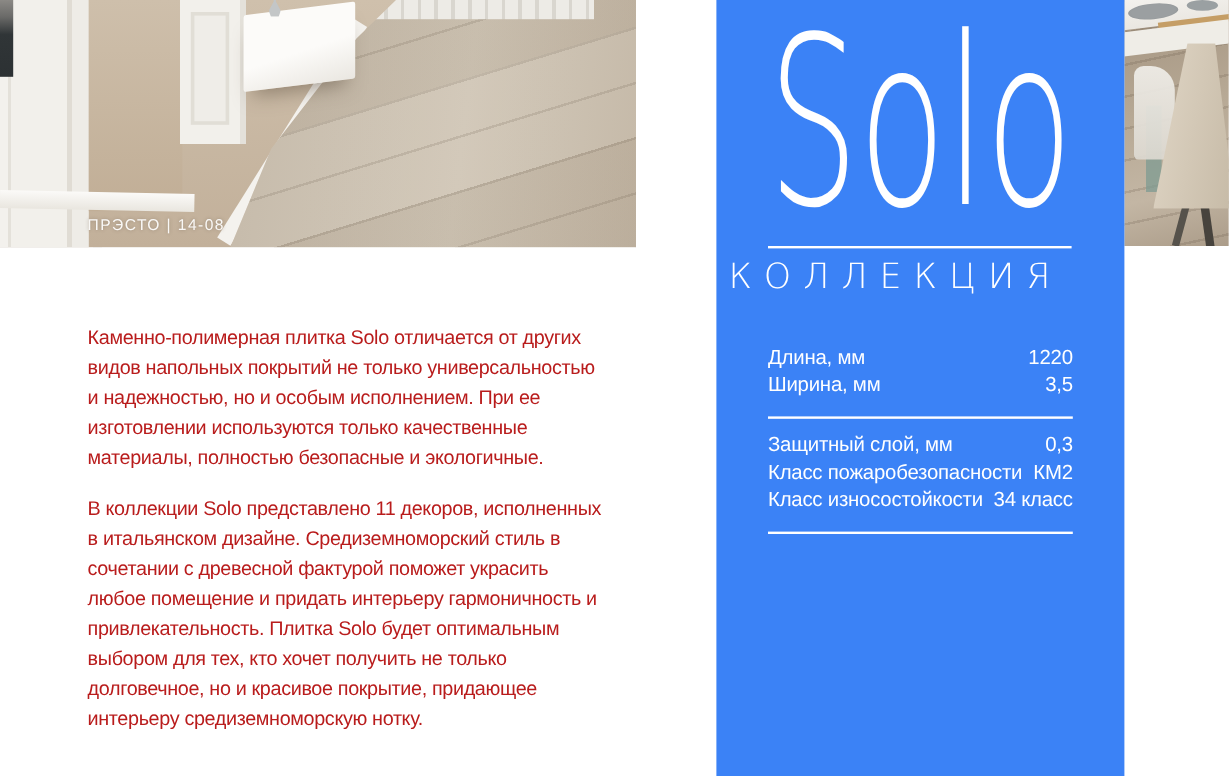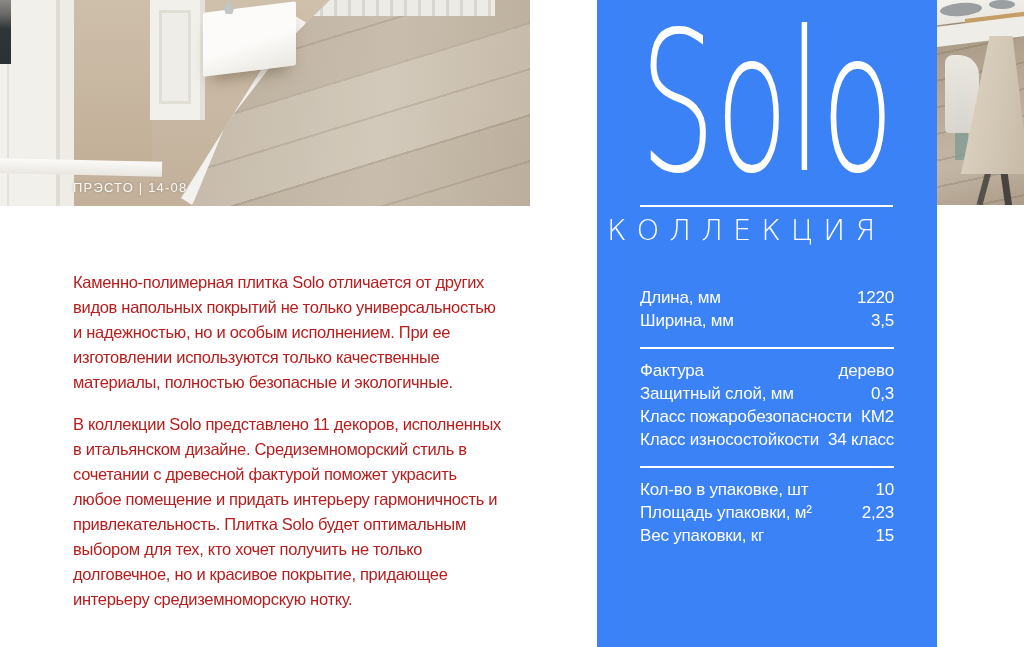--- a/index.html
+++ b/index.html
@@ -157,52 +157,34 @@
       <div class="spec-row">
         <span class="spec-label">Ширина, мм</span>
         <span class="spec-value">3,5</span>
       </div>
     </div>
 
     <div class="spec-divider"></div>
 
     <div class="spec-group">
       <div class="spec-row">
-        <span class="spec-label">Фактура</span>
-        <span class="spec-value">дерево</span>
-      </div>
-      <div class="spec-row">
         <span class="spec-label">Защитный слой, мм</span>
         <span class="spec-value">0,3</span>
       </div>
       <div class="spec-row">
         <span class="spec-label">Класс пожаробезопасности</span>
         <span class="spec-value">КМ2</span>
       </div>
       <div class="spec-row">
         <span class="spec-label">Класс износостойкости</span>
         <span class="spec-value">34 класс</span>
       </div>
     </div>
 
     <div class="spec-divider"></div>
 
-    <div class="spec-group">
-      <div class="spec-row">
-        <span class="spec-label">Кол-во в упаковке, шт</span>
-        <span class="spec-value">10</span>
-      </div>
-      <div class="spec-row">
-        <span class="spec-label">Площадь упаковки, м²</span>
-        <span class="spec-value">2,23</span>
-      </div>
-      <div class="spec-row">
-        <span class="spec-label">Вес упаковки, кг</span>
-        <span class="spec-value">15</span>
-      </div>
-    </div>
   </div>
 </div>
 
 <div class="description">
   <p>Каменно-полимерная плитка Solo отличается от других видов напольных покрытий не только универсальностью и надежностью, но и особым исполнением. При ее изготовлении используются только качественные материалы, полностью безопасные и экологичные.</p>
   <p>В коллекции Solo представлено 11 декоров, исполненных в итальянском дизайне. Средиземноморский стиль в сочетании с древесной фактурой поможет украсить любое помещение и придать интерьеру гармоничность и привлекательность. Плитка Solo будет оптимальным выбором для тех, кто хочет получить не только долговечное, но и красивое покрытие, придающее интерьеру средиземноморскую нотку.</p>
 </div>
 
 </body></html>

